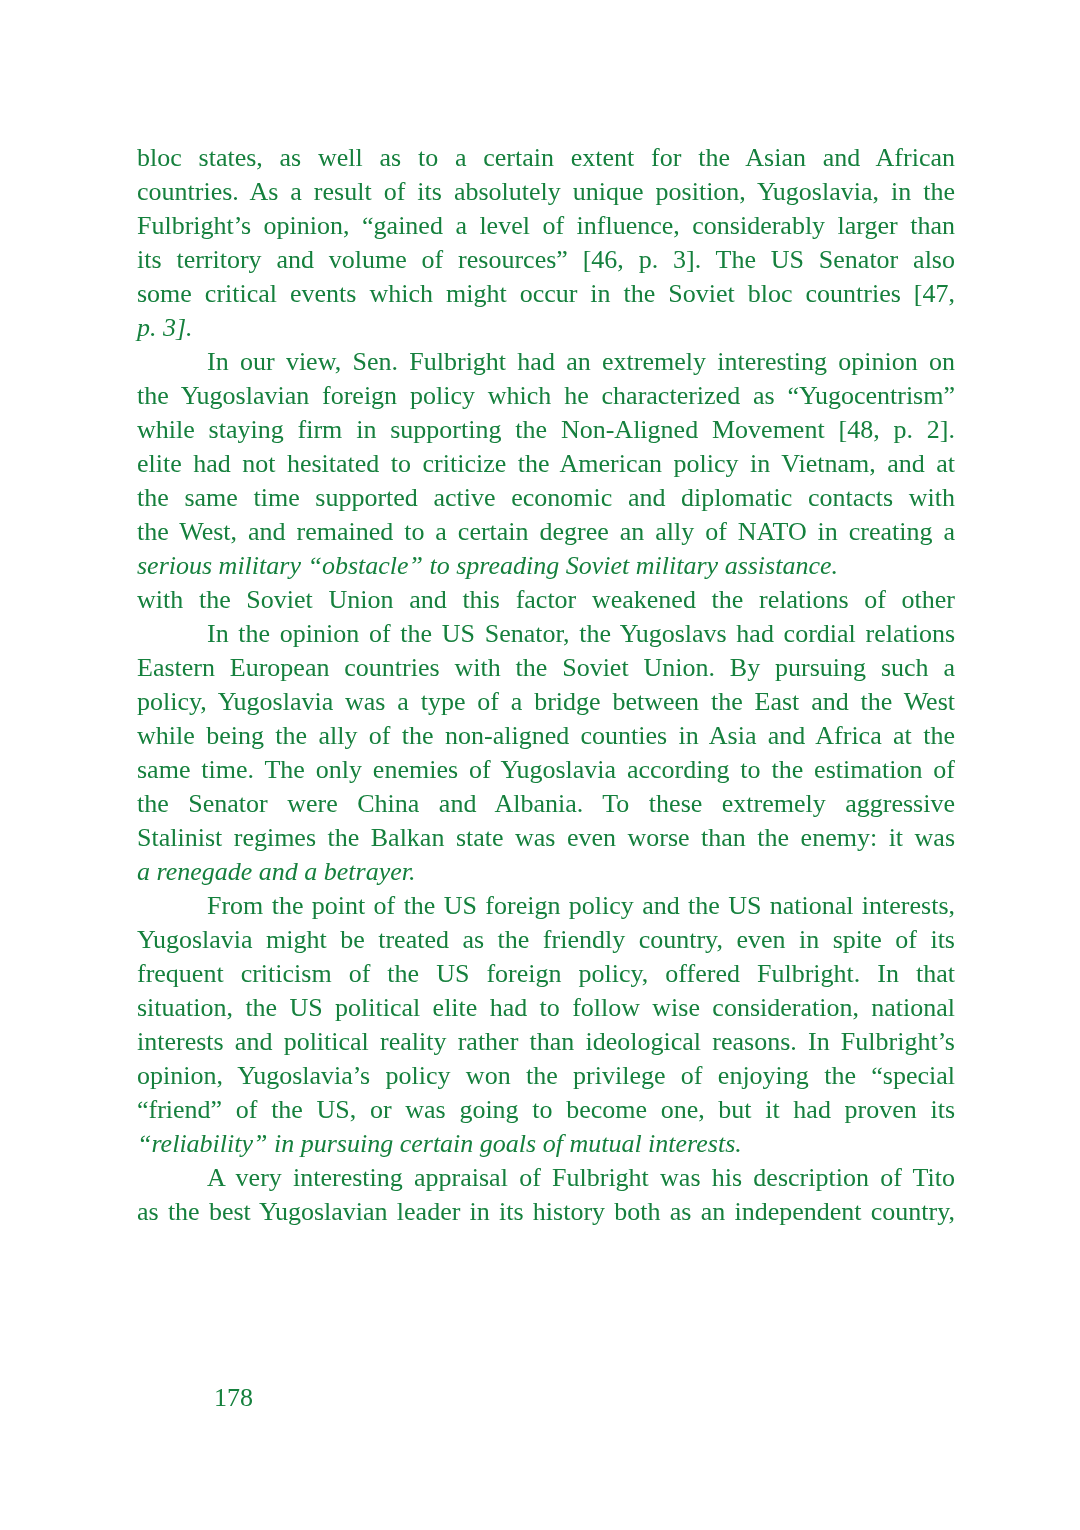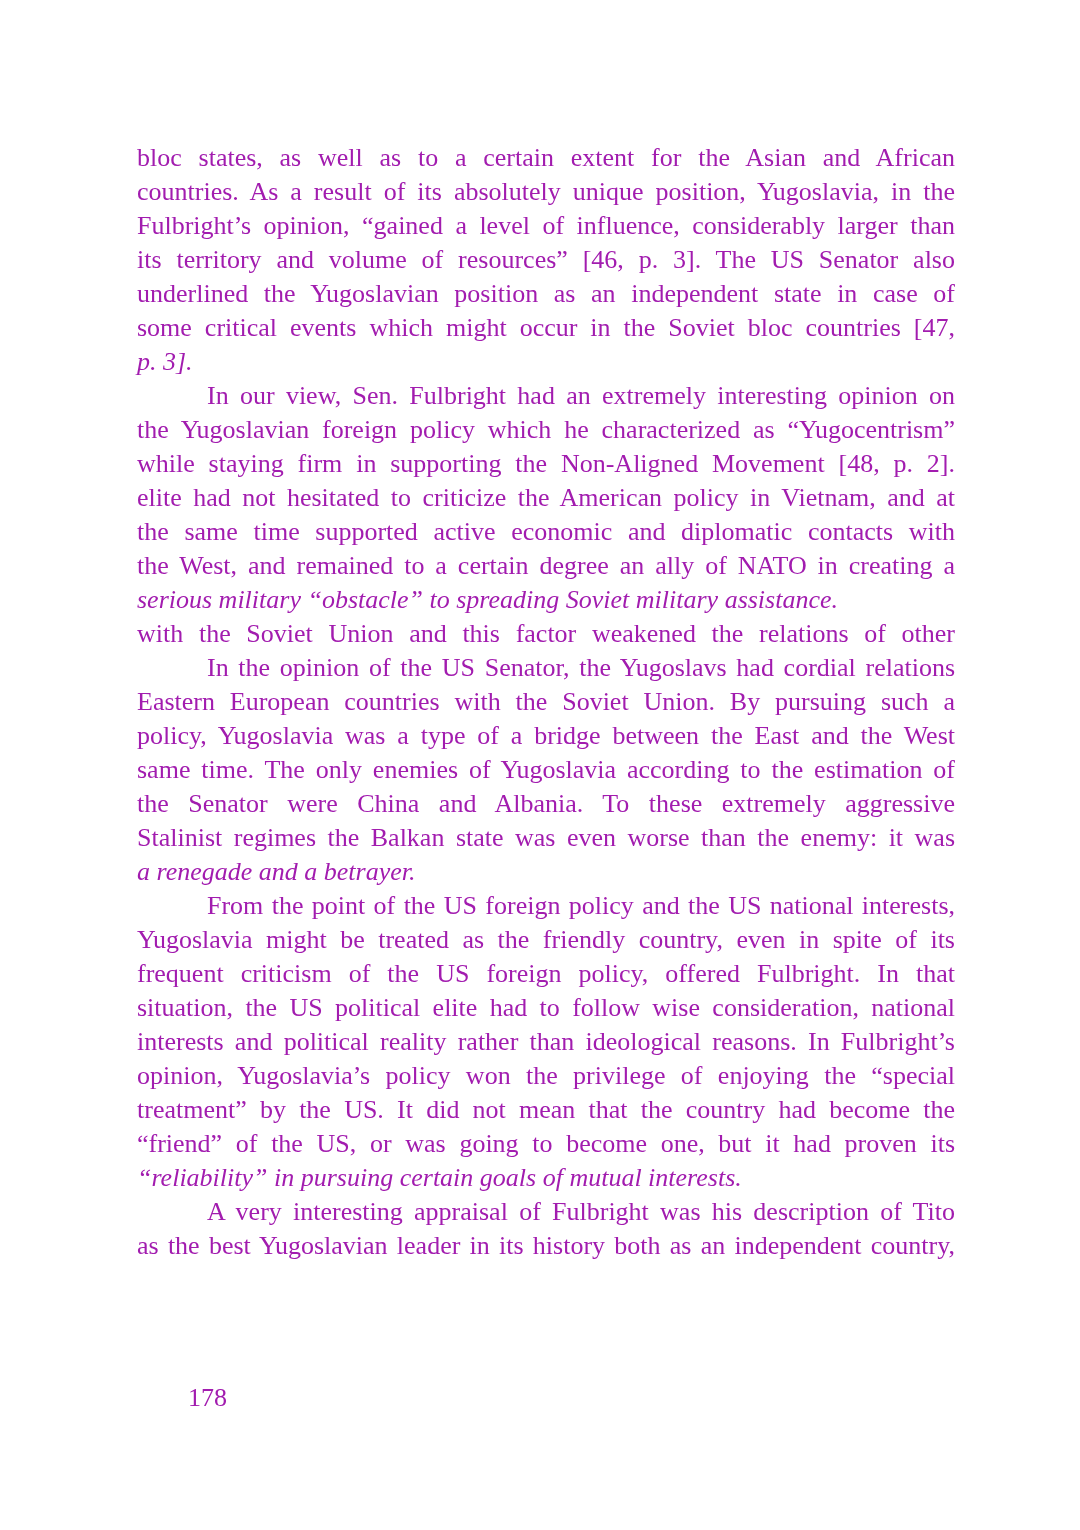--- a/index.html
+++ b/index.html
@@ -35,67 +35,66 @@
   }
   .line.flush-last {
     text-align-last: left;
     font-style: italic;
   }
   .line.indent {
     text-indent: 70px;
   }
   .page-number {
     position: absolute;
-    left: 188px;
+    left: 214px;
     top: 1381px;
     font-size: 26px;
     line-height: 34px;
   }
 </style>
 </head>
 <body>
 
-<div class="page" style="color: #a21caf; background: rgb(255, 255, 255);">
+<div class="page" style="color: #15803d; background: rgb(255, 255, 255);">
   <div class="text-block">
       <div class="paragraph">
         <div class="line">bloc states, as well as to a certain extent for the Asian and African</div>
         <div class="line">countries. As a result of its absolutely unique position, Yugoslavia, in the</div>
         <div class="line">Fulbright’s opinion, “gained a level of influence, considerably larger than</div>
         <div class="line">its territory and volume of resources” [46, p. 3]. The US Senator also</div>
-        <div class="line">underlined the Yugoslavian position as an independent state in case of</div>
         <div class="line">some critical events which might occur in the Soviet bloc countries [47,</div>
         <div class="line flush-last">p. 3].</div>
       </div>
       <div class="paragraph">
         <div class="line indent">In our view, Sen. Fulbright had an extremely interesting opinion on</div>
         <div class="line">the Yugoslavian foreign policy which he characterized as “Yugocentrism”</div>
         <div class="line">while staying firm in supporting the Non-Aligned Movement [48, p. 2].</div>
         <div class="line">elite had not hesitated to criticize the American policy in Vietnam, and at</div>
         <div class="line">the same time supported active economic and diplomatic contacts with</div>
         <div class="line">the West, and remained to a certain degree an ally of NATO in creating a</div>
         <div class="line flush-last">serious military “obstacle” to spreading Soviet military assistance.</div>
       </div>
       <div class="paragraph">
         <div class="line">with the Soviet Union and this factor weakened the relations of other</div>
         <div class="line indent">In the opinion of the US Senator, the Yugoslavs had cordial relations</div>
         <div class="line">Eastern European countries with the Soviet Union.  By pursuing such a</div>
         <div class="line">policy, Yugoslavia was a type of a bridge between the East and the West</div>
+        <div class="line">while being the ally of the non-aligned counties in Asia and Africa at the</div>
         <div class="line">same time. The only enemies of Yugoslavia according to the estimation of</div>
         <div class="line">the Senator were China and Albania.  To these extremely aggressive</div>
         <div class="line">Stalinist regimes the Balkan state was even worse than the enemy: it was</div>
         <div class="line flush-last">a renegade and a betrayer.</div>
       </div>
       <div class="paragraph">
         <div class="line indent">From the point of the US foreign policy and the US national interests,</div>
         <div class="line">Yugoslavia might be treated as the friendly country, even in spite of its</div>
         <div class="line">frequent criticism of the US foreign policy, offered Fulbright. In that</div>
         <div class="line">situation, the US political elite had to follow wise consideration, national</div>
         <div class="line">interests and political reality rather than ideological reasons. In Fulbright’s</div>
         <div class="line">opinion, Yugoslavia’s policy won the privilege of enjoying the “special</div>
-        <div class="line">treatment” by the US. It did not mean that the country had become the</div>
         <div class="line">“friend” of the US, or was going to become one, but it had proven its</div>
         <div class="line flush-last">“reliability” in pursuing certain goals of mutual interests.</div>
       </div>
       <div class="paragraph">
         <div class="line indent">A very interesting appraisal of Fulbright was his description of Tito</div>
         <div class="line">as the best Yugoslavian leader in its history both as an independent country,</div>
       </div>
     </div>
   <div class="page-number">178</div>
 </div>

